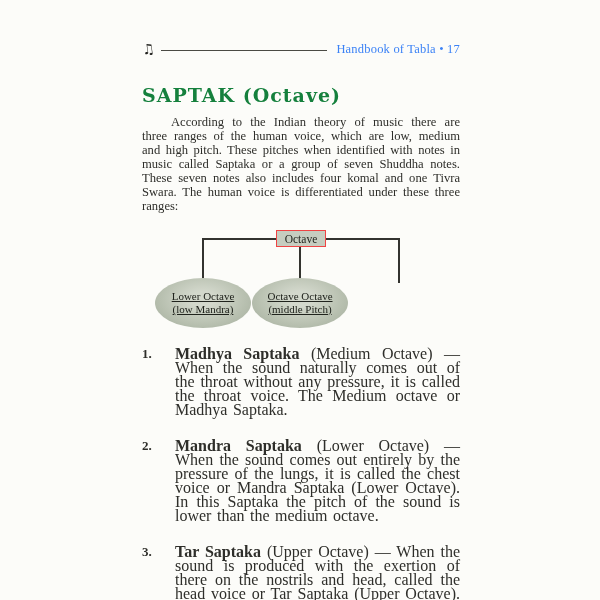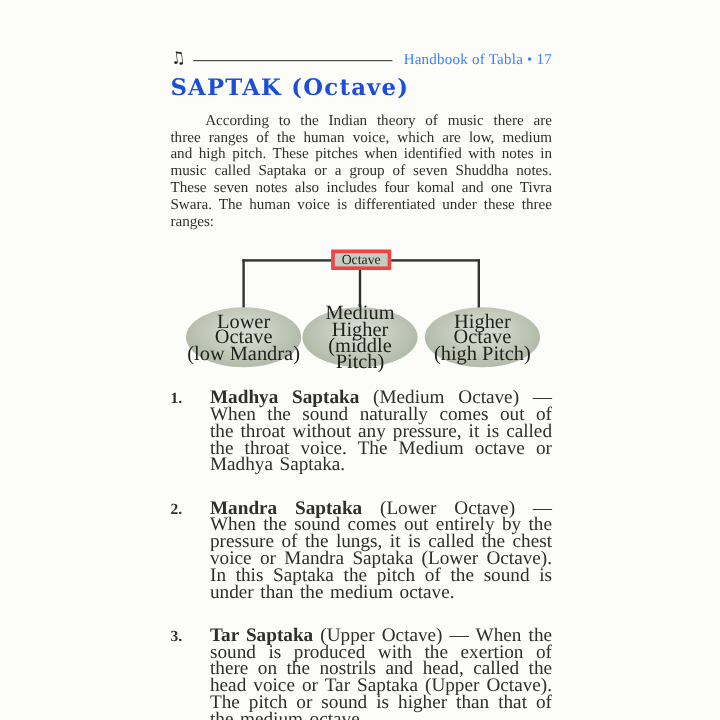--- a/index.html
+++ b/index.html
@@ -22,24 +22,24 @@
   .content{
     position:absolute;left:142px;top:40px;width:318px;
   }
   
   .pghead{display:flex;align-items:center;height:18px;}
   .note-ic{font-family:"DejaVu Sans",sans-serif;font-size:14px;line-height:14px;color:#22221f;transform:rotate(-8deg);margin-right:6px;}
   .hrule{flex:1;height:0;border-top:1.4px solid #4a4a44;margin-right:9px;margin-top:2px;}
   .htitle{font-size:12.5px;letter-spacing:0.2px;color:#3b82f6;white-space:nowrap;}
   
   .chap{
-    margin-top:3px;
+    margin-top:25px;
     font-family:"DejaVu Serif",serif;
     font-weight:bold;font-size:19px;line-height:24px;
-    letter-spacing:1px;color:#1d4ed8;
+    letter-spacing:1px;color:#15803d;
   }
   
   .intro{
     margin-top:8px;
     font-size:12.6px;line-height:14px;
     text-align:justify;text-indent:29px;
     word-spacing:1.5px;
   }
   .it{}
   .bd{font-weight:bold;}
@@ -47,31 +47,31 @@
   .diagram{position:relative;margin-top:12px;height:108px;}
   .dline{position:absolute;background:var(--line);}
   .hline{left:60px;top:13px;width:198px;height:1.8px;}
   .vline{width:1.8px;top:13px;height:45px;}
   .vl1{left:60px;}
   .vl2{left:157px;top:22px;height:36px;}
   .vl3{left:256px;}
   .rootbox{
     position:absolute;left:134px;top:5px;width:50px;height:17px;
     background:var(--box_fill);
-    border:3px solid #ef4444;
+    border:1px solid #ef4444;
     box-sizing:border-box;
     display:flex;align-items:center;justify-content:center;
     font-size:11.5px;color:#22251f;
   }
   .enode{
     position:absolute;top:53px;width:96px;height:50px;
     border-radius:50%;
     background:radial-gradient(ellipse at 50% 42%, var(--node_fill_light) 18%, var(--node_fill) 62%, var(--node_fill_dark) 100%);
     display:flex;flex-direction:column;align-items:center;justify-content:center;
-    font-size:17px;line-height:13.5px;color:#20231d;text-align:center;
+    font-size:11px;line-height:13.5px;color:#20231d;text-align:center;text-decoration:underline;
   }
   .en1{left:13px;} .en2{left:110px;} .en3{left:212px;}
   
   .list{margin-top:14px;}
   .item{display:flex;margin-bottom:22px;}
   .inum{width:33px;font-weight:bold;font-size:13px;line-height:14px;flex:none;}
   .itext{flex:1;font-size:16px;line-height:14px;text-align:justify;word-spacing:1.5px;}
 </style>
 </head>
 <body>
@@ -92,37 +92,33 @@
     <div class="dline hline"></div>
     <div class="dline vline vl1"></div>
     <div class="dline vline vl2"></div>
     <div class="dline vline vl3"></div>
     <div class="rootbox">Octave</div>
     <div class="enode en1">
       <span>Lower Octave</span>
       <span>(low Mandra)</span>
     </div>
     <div class="enode en2">
-      <span>Medium Higher</span>
+      <span>Octave Octave</span>
       <span>(middle Pitch)</span>
-    </div>
-    <div class="enode en3">
-      <span>Higher Octave</span>
-      <span>(high Pitch)</span>
     </div>
   </div>
 
   <div class="list">
     <div class="item">
       <span class="inum">1.</span>
       <span class="itext"><span class="it bd">Madhya Saptaka</span><span> (Medium Octave) — When the sound naturally comes out of the throat without any pressure, it is called the throat voice. The Medium octave or </span><span class="it">Madhya Saptaka</span><span>.</span></span>
     </div>
     <div class="item">
       <span class="inum">2.</span>
-      <span class="itext"><span class="it bd">Mandra Saptaka</span><span> (Lower Octave) — When the sound comes out entirely by the pressure of the lungs, it is called the chest voice or </span><span class="it">Mandra Saptaka</span><span> (Lower Octave). In this </span><span class="it">Saptaka</span><span> the pitch of the sound is under than the medium octave.</span></span>
+      <span class="itext"><span class="it bd">Mandra Saptaka</span><span> (Lower Octave) — When the sound comes out entirely by the pressure of the lungs, it is called the chest voice or </span><span class="it">Mandra Saptaka</span><span> (Lower Octave). In this </span><span class="it">Saptaka</span><span> the pitch of the sound is lower than the medium octave.</span></span>
     </div>
     <div class="item">
       <span class="inum">3.</span>
       <span class="itext"><span class="it bd">Tar Saptaka</span><span> (Upper Octave) — When the sound is produced with the exertion of there on the nostrils and head, called the head voice or </span><span class="it">Tar Saptaka</span><span> (Upper Octave). The pitch or sound is higher than that of the medium octave.</span></span>
     </div>
   </div>
 
 </div>
 
 </body></html>

